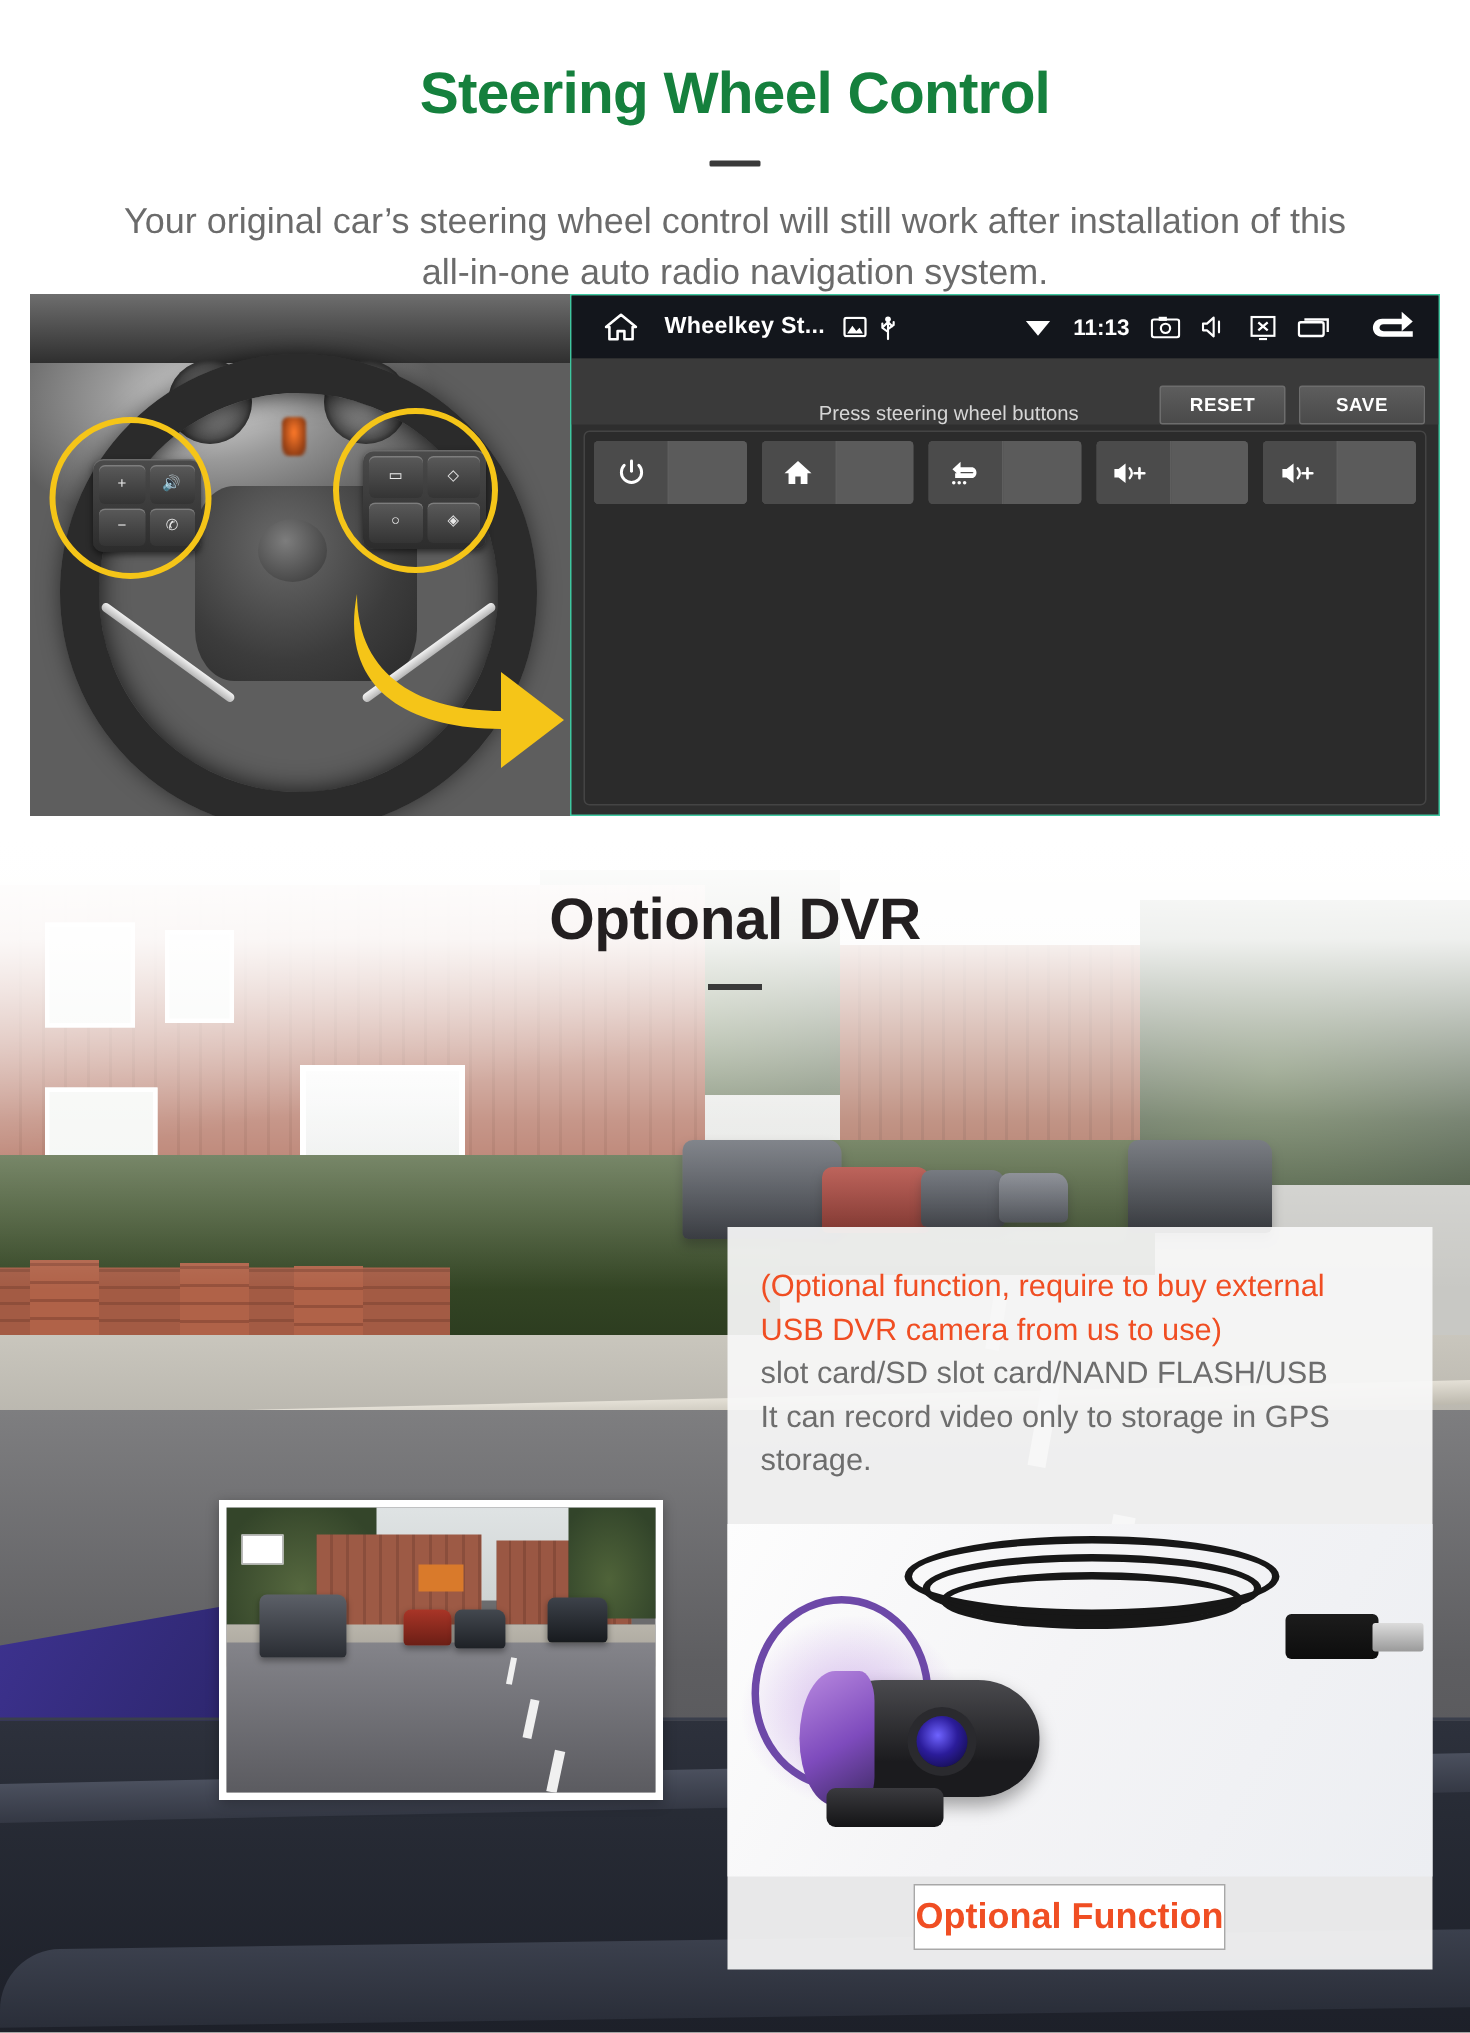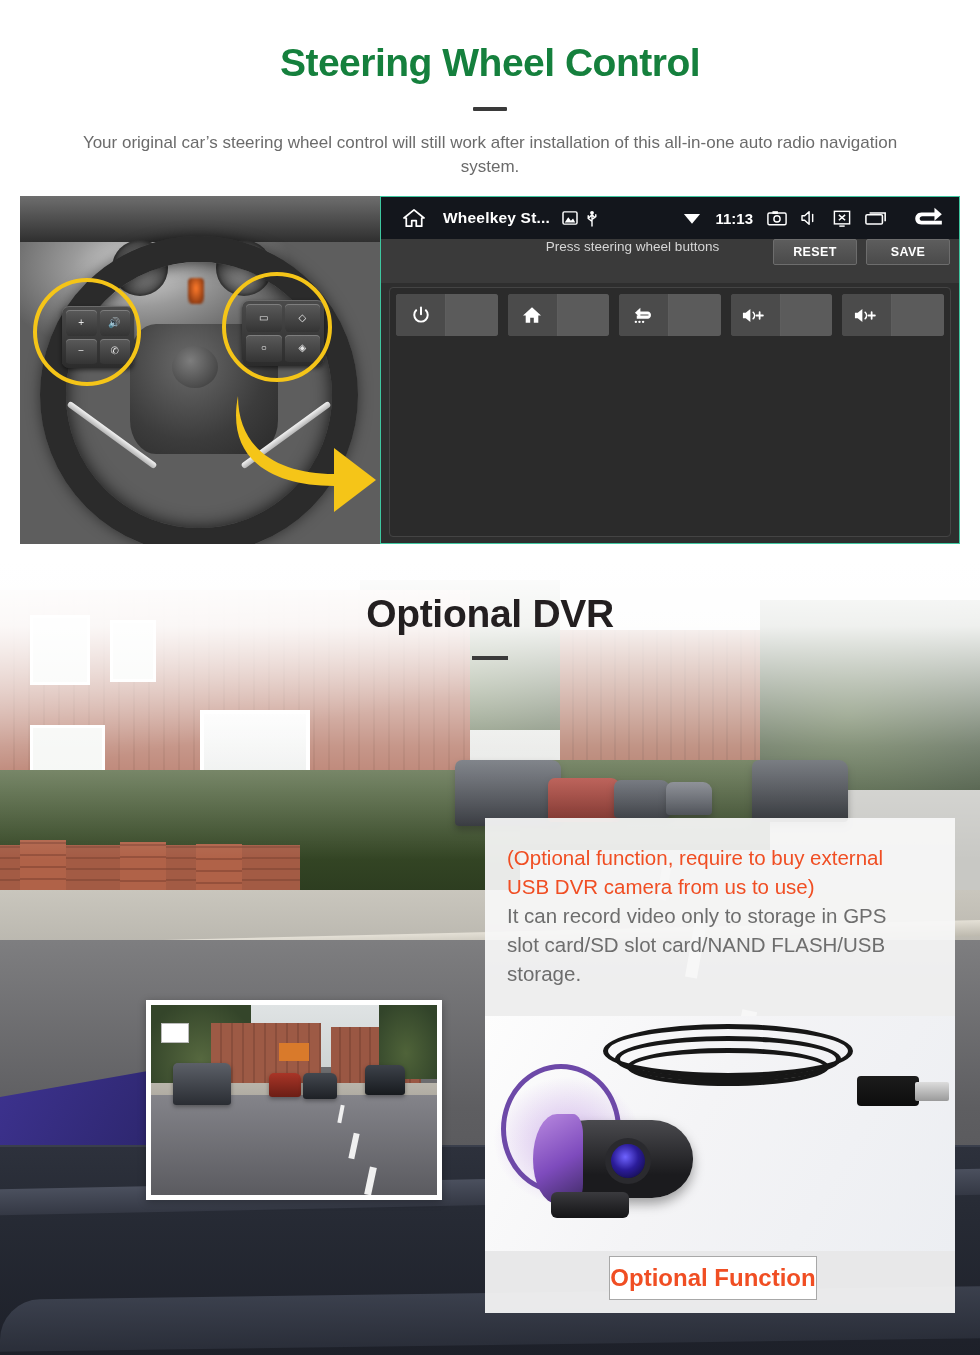--- a/index.html
+++ b/index.html
@@ -30,21 +30,21 @@
   #swc-rule {
     width: 34px; height: 4px;
     background: #3a3a3a;
     margin: 22px auto 0 auto;
     border-radius: 1px;
   }
   #swc-sub {
     width: 830px;
     margin: 20px auto 0 auto;
     text-align: center;
-    font-size: 17px;
+    font-size: 24px;
     line-height: 1.42;
     color: #6b6b6b;
   }
 
   
   #swc-row {
     position: absolute;
     left: 20px; top: 196px;
     width: 940px; height: 348px;
     display: flex;
@@ -157,21 +157,21 @@
   }
   .sb-title { font-size: 15.5px; font-weight: bold; letter-spacing: .2px; margin-left: 18px; }
   .sb-spacer { flex: 1 1 auto; }
   .sb-right { display: flex; align-items: center; gap: 14px; }
   .sb-clock { font-size: 15px; font-weight: bold; }
   .sb-ico { display: inline-flex; align-items: center; justify-content: center; }
 
   #android-toolbar {
     height: 44px;
     background: #3a3a3a;
-    display: flex; align-items: flex-start;
+    display: flex; align-items: flex-end;
     padding: 0 9px 0 0;
     position: relative;
   }
   #toolbar-hint {
     flex: 1 1 auto;
     text-align: center;
     color: #d6d6d6;
     font-size: 13.5px;
     padding-left: 120px;
   }
@@ -636,22 +636,22 @@
   <div class="pv pv-lane" style="left:188px; top:100px; width:4px;  height:18px; transform:rotate(11deg);"></div>
   <div class="pv pv-lane" style="left:200px; top:128px; width:6px;  height:26px; transform:rotate(12deg);"></div>
   <div class="pv pv-lane" style="left:216px; top:162px; width:7px;  height:28px; transform:rotate(12deg);"></div>
 </figure>
 
 <div id="dvr-card">
 
   <div id="dvr-card-text">
     <div class="card-line-orange">(Optional function, require to buy external</div>
     <div class="card-line-orange">USB DVR camera from us to use)</div>
+    <div class="card-line-grey">slot card/SD slot card/NAND FLASH/USB</div>
     <div class="card-line-grey">It can record video only to storage in GPS</div>
-    <div class="card-line-grey">slot card/SD slot card/NAND FLASH/USB</div>
     <div class="card-line-grey">storage.</div>
   </div>
 
   <figure id="cam-photo">
     <div class="cam-glow"></div>
     <div class="cam-cable" style="left:118px; top:8px;  width:250px; height:54px;"></div>
     <div class="cam-cable" style="left:130px; top:20px; width:226px; height:46px;"></div>
     <div class="cam-cable" style="left:142px; top:32px; width:202px; height:38px;"></div>
     <div class="cam-cable" style="left:16px;  top:48px; width:120px; height:130px; border-color:#6d49a8;"></div>
     <div class="cam-usb"></div>

